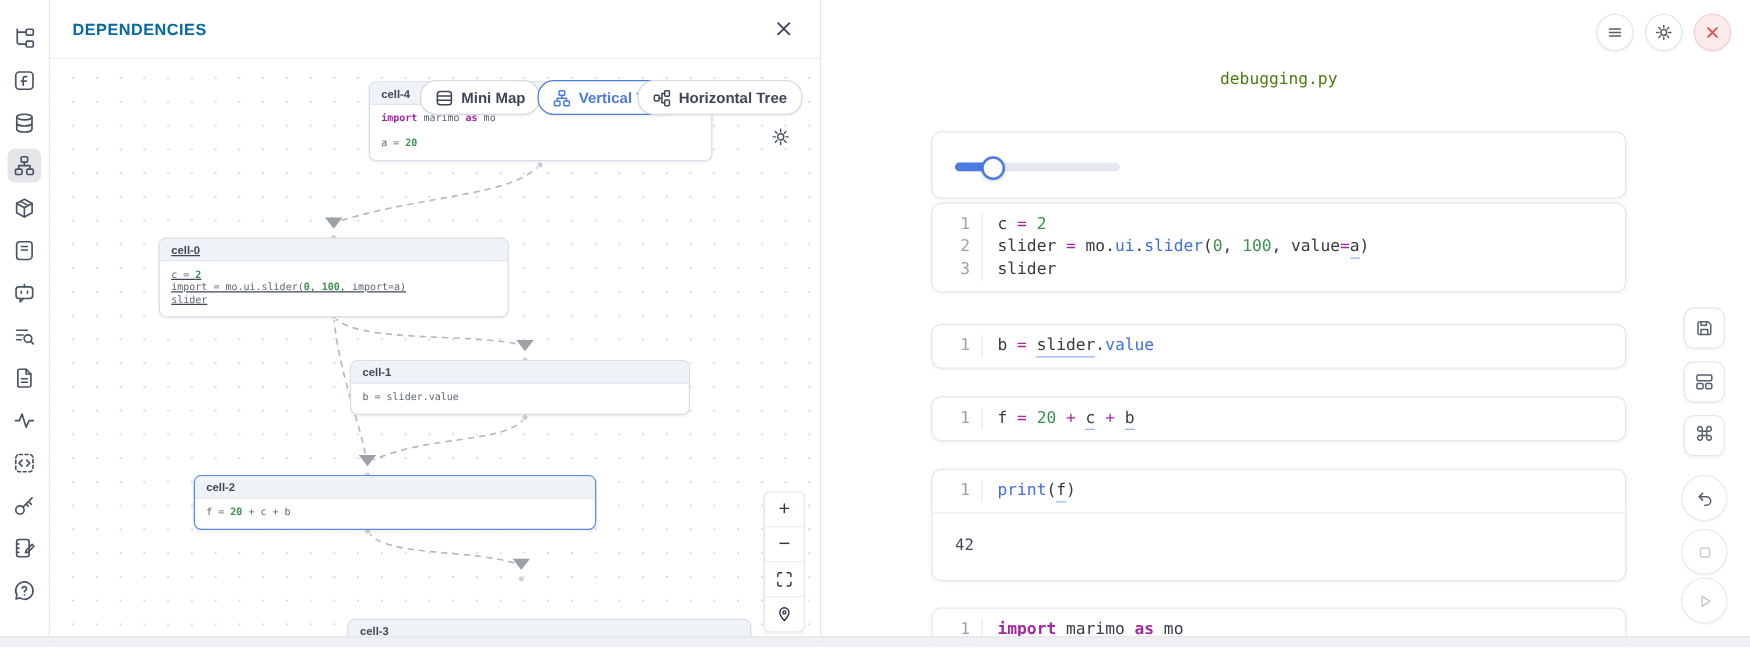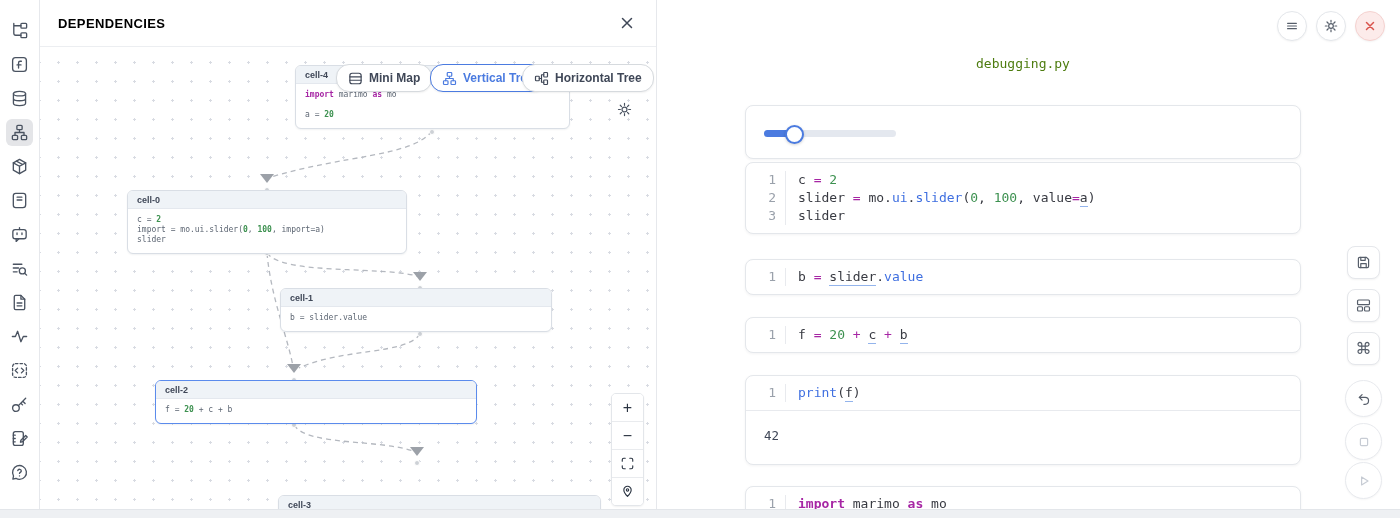--- a/index.html
+++ b/index.html
@@ -12,21 +12,21 @@
            border-right:1px solid #e6e8ec;display:flex;flex-direction:column;align-items:center;
            padding-top:17px;gap:7px;background:#fff;z-index:5;}
   .sb-item{width:27px;height:27px;border-radius:6px;display:flex;align-items:center;justify-content:center;flex:0 0 auto;cursor:pointer;}
   .sb-item.active{background:#e4e5e8;}
   .sb-item svg{stroke:#4a5361;fill:none;stroke-width:1.4;stroke-linecap:round;stroke-linejoin:round;}
 
   
   .dep-panel{position:absolute;left:40px;top:0;width:617px;height:100%;box-sizing:border-box;
              border-right:1px solid #e6e8ec;background:#fff;}
   .dep-header{height:47px;display:flex;align-items:center;padding:0 18px;border-bottom:1px solid #eceef1;box-sizing:border-box;}
-  .dep-title{font-size:13px;font-weight:700;color:#000000;letter-spacing:.4px;}
+  .dep-title{font-size:13px;font-weight:700;color:#0369a1;letter-spacing:.4px;}
   .dep-close{margin-left:auto;width:22px;height:22px;display:flex;align-items:center;justify-content:center;cursor:pointer;}
   .dep-close svg{stroke:#3f4757;stroke-width:1.5;fill:none;stroke-linecap:round;}
 
   .canvas{position:absolute;left:0;top:47px;width:616px;bottom:8px;overflow:hidden;
           background-image:radial-gradient(#d8dbe2 1.1px,transparent 1.1px);
           background-size:19px 19px;background-position:9px 6px;}
   .edges{position:absolute;left:0;top:0;z-index:1;}
 
   .node{position:absolute;z-index:2;background:#fff;border:1px solid #d9dee5;border-radius:6px;
         box-shadow:0 1px 2px rgba(20,30,50,.06);overflow:hidden;box-sizing:border-box;cursor:pointer;}
@@ -278,21 +278,21 @@
         <span>
             <svg width="15" height="15" viewBox="0 0 20 20">
               <rect x="7" y="2" width="6" height="5" rx="1"></rect>
               <rect x="2" y="13" width="6" height="5" rx="1"></rect>
               <rect x="12" y="13" width="6" height="5" rx="1"></rect>
               <path d="M10 7v3M10 10H5v3M10 10h5v3"></path>
             </svg>
           </span>
         <span>Vertical Tree</span>
       </div>
-      <div class="view-btn" style="left:482px">
+      <div class="view-btn" style="left:470px">
         <span>
             <svg width="15" height="15" viewBox="0 0 20 20">
               <rect x="2" y="7" width="5" height="6" rx="1"></rect>
               <rect x="13" y="2" width="5" height="6" rx="1"></rect>
               <rect x="13" y="12" width="5" height="6" rx="1"></rect>
               <path d="M7 10h3M10 10V5h3M10 10v5h3"></path>
             </svg>
           </span>
         <span>Horizontal Tree</span>
       </div>
@@ -322,21 +322,21 @@
                 <path d="M10 3a4.9 4.9 0 0 1 4.9 4.9c0 3.4-4.9 8.6-4.9 8.6S5.1 11.3 5.1 7.9A4.9 4.9 0 0 1 10 3z"></path>
                 <circle cx="10" cy="7.9" r="1.6"></circle>
               </svg>
             </span>
           </div>
       </div>
     <div class="node" style="left: 255px; top: 18px; width: 275px;">
           <div class="node-header">cell-4</div>
           <div class="node-body"><div><span class="tk-k">import</span><span class="tk-p"> marimo </span><span class="tk-k">as</span><span class="tk-p"> mo</span></div><div>&nbsp;</div><div><span class="tk-p">a = </span><span class="tk-n">20</span></div></div>
         </div>
-        <div class="node" style="left: 87px; top: 143px; width: 280px;">
+        <div class="node" style="left: 87px; top: 143px; width: 280px; text-decoration: underline;">
           <div class="node-header">cell-0</div>
           <div class="node-body"><div><span class="tk-p">c = </span><span class="tk-n">2</span></div><div><span class="tk-p">import = mo.ui.slider(</span><span class="tk-n">0</span><span class="tk-p">, </span><span class="tk-n">100</span><span class="tk-p">, import=a)</span></div><div><span class="tk-p">slider</span></div></div>
         </div>
         <div class="node" style="left: 240px; top: 241px; width: 272px;">
           <div class="node-header">cell-1</div>
           <div class="node-body"><div><span class="tk-p">b = slider.value</span></div></div>
         </div>
         <div class="node selected" style="left: 115px; top: 333px; width: 322px;">
           <div class="node-header">cell-2</div>
           <div class="node-body"><div><span class="tk-p">f = </span><span class="tk-n">20</span><span class="tk-p"> + c + b</span></div></div>

